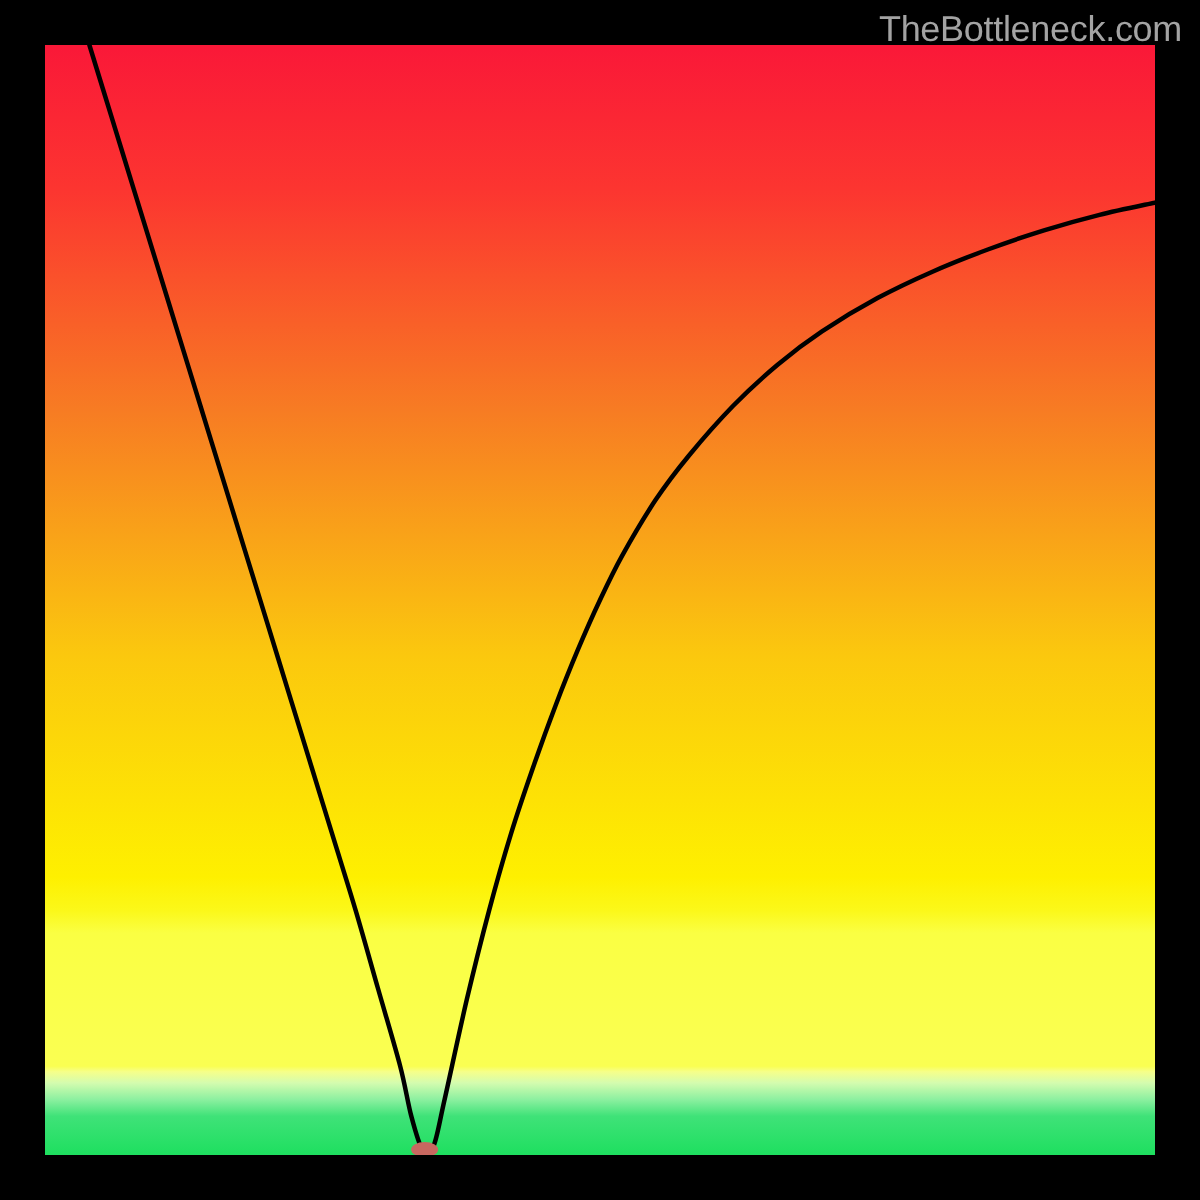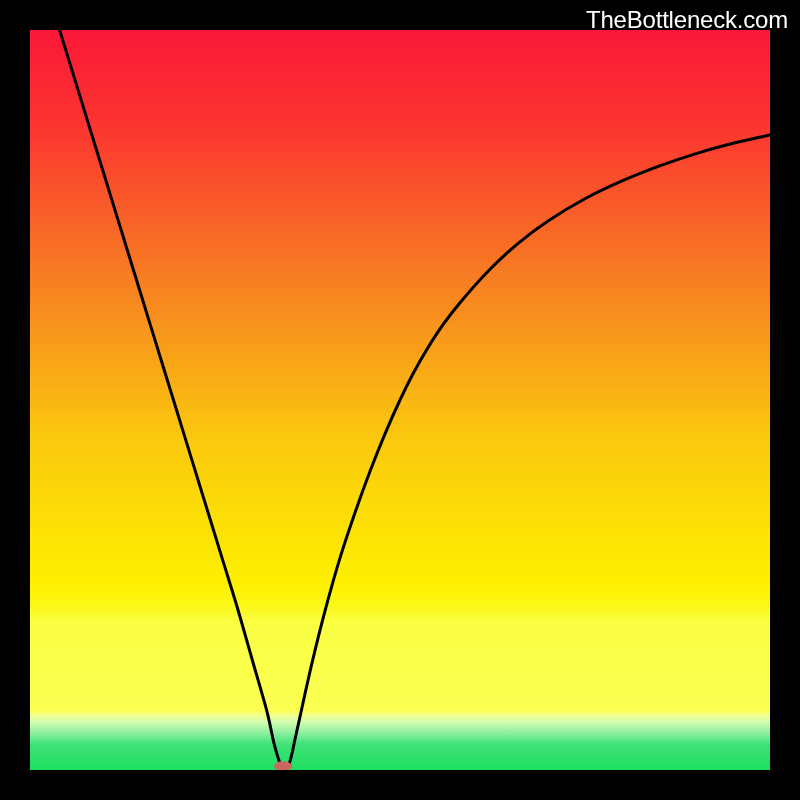--- a/index.html
+++ b/index.html
@@ -13,21 +13,21 @@
     position: relative;
     background: #000;
     overflow: hidden;
   }
   .watermark {
     position: absolute;
     top: 6px;
     right: 12px;
     font-family: Arial, Helvetica, sans-serif;
     font-size: 24px;
-    color: #ffffff;
+    color: #a3a3a3;
     font-weight: 500;
     z-index: 10;
     letter-spacing: -0.2px;
     text-align: center;
   }
   .plot-area {
     position: absolute;
     left: 30px;
     top: 30px;
     width: 740px;

